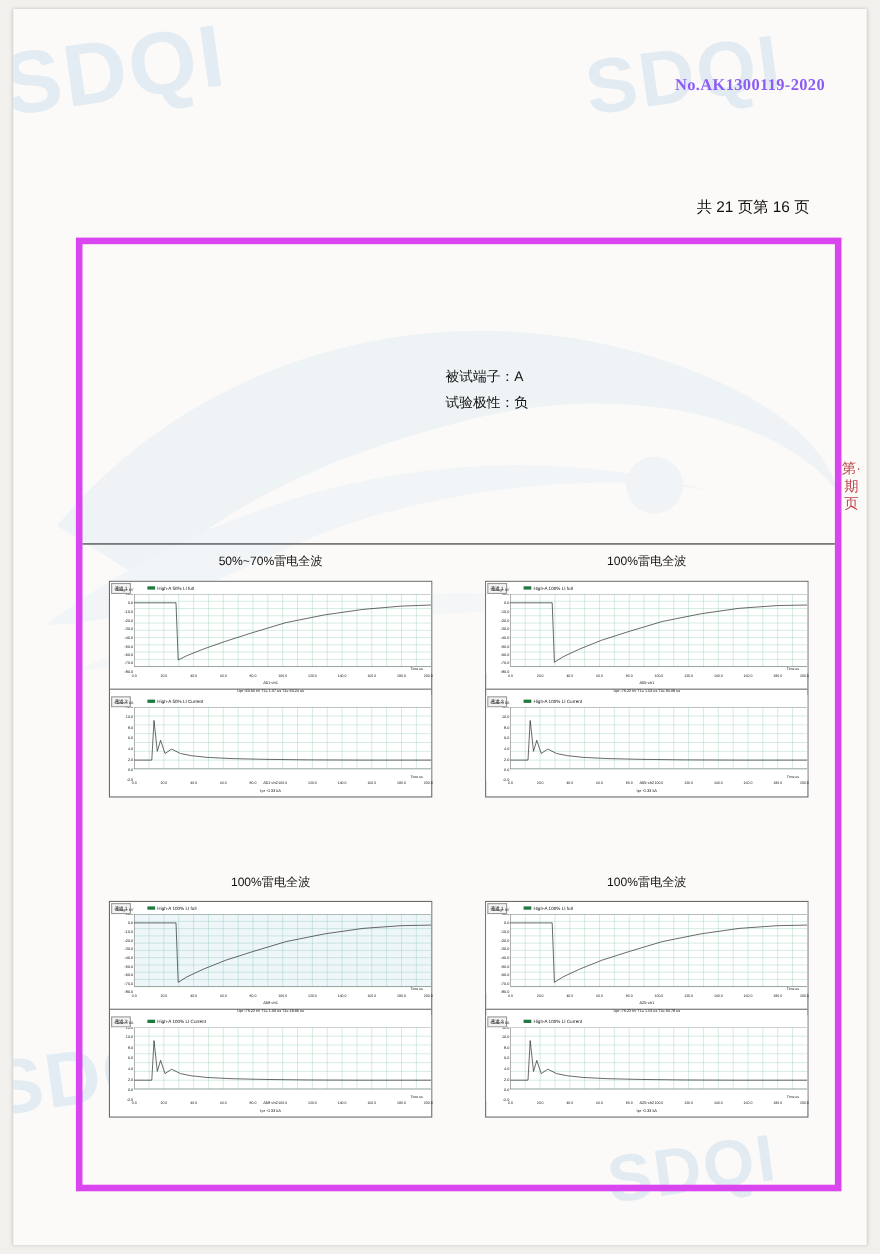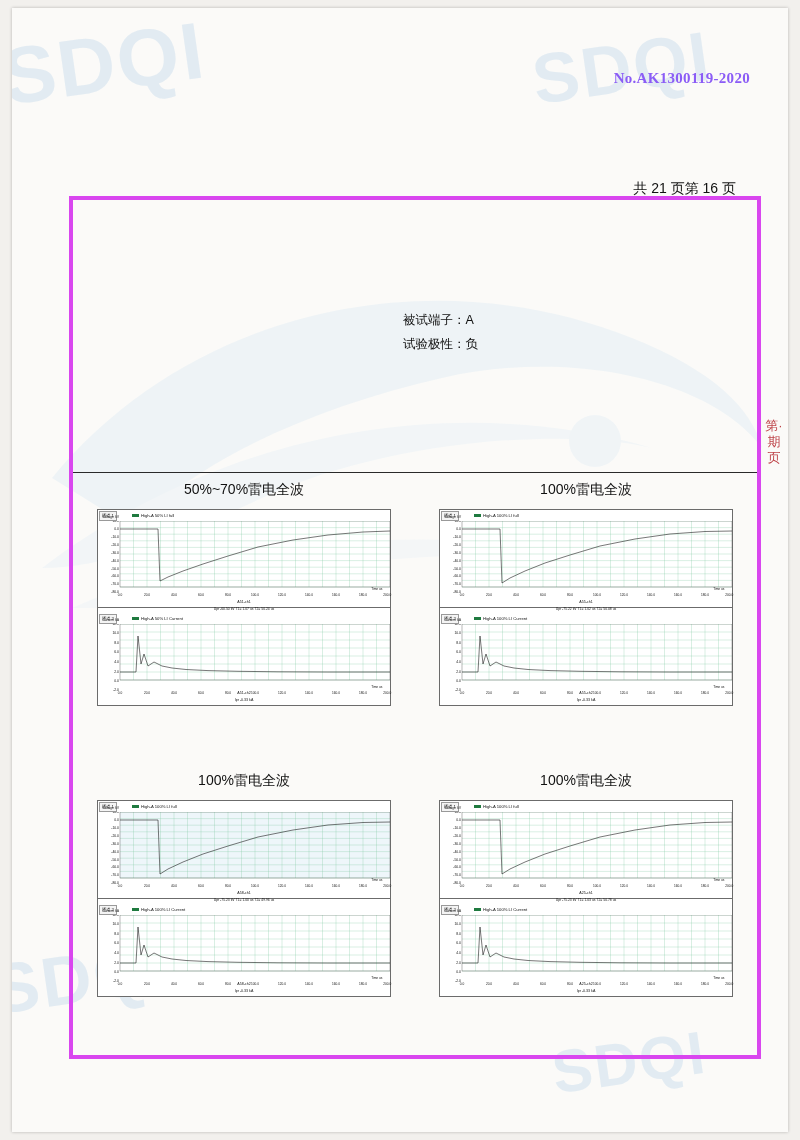--- a/index.html
+++ b/index.html
@@ -54,22 +54,22 @@
     font-family:"Liberation Sans",sans-serif;
   }
   .pageno{
     position:absolute;right:52px;top:172px;
     font-size:14px;color:#111;
     font-family:"Liberation Sans",sans-serif;
   }
 
   
   .frame{
-    position:absolute;left:57px;top:188px;width:684px;height:855px;
-    border:4px solid #d946ef;
+    position:absolute;left:57px;top:208px;width:684px;height:855px;
+    border:6px solid #d946ef;
     background:transparent;
   }
   .frame .divider{
     position:absolute;left:0;right:0;top:272px;height:1px;background:#2a2a2a;
   }
 
   .meta{
     position:absolute;left:330px;top:108px;
     font-family:"Liberation Sans",sans-serif;
     font-size:12.5px;color:#111;line-height:24px;
@@ -83,21 +83,21 @@
   .cell{
     position:absolute;width:342px;height:291px;
   }
   .cell.c0{left:0;top:4px;}
   .cell.c1{left:342px;top:4px;}
   .cell.c2{left:0;top:295px;}
   .cell.c3{left:342px;top:295px;}
   .cap{
     text-align:center;
     font-family:"Liberation Sans",sans-serif;
-    font-size:14px;color:#111;
+    font-size:11px;color:#111;
     margin-top:4px;
   }
   .scope{
     position:relative;
     margin:10px auto 0 auto;
     width:292px;height:195px;
     border:1px solid #6b6b6b;
     background:#ffffff;
   }
   .panel{

